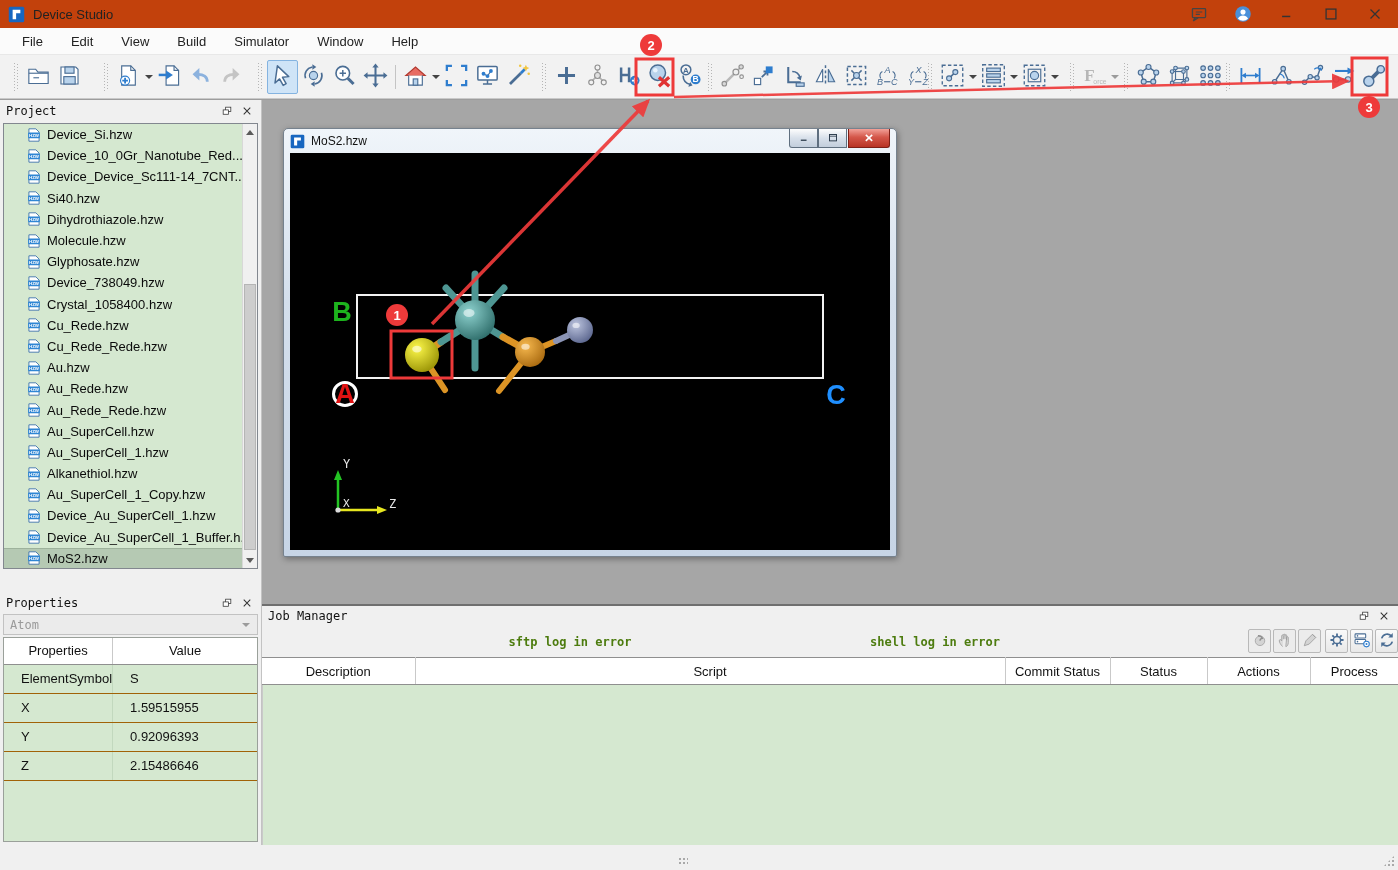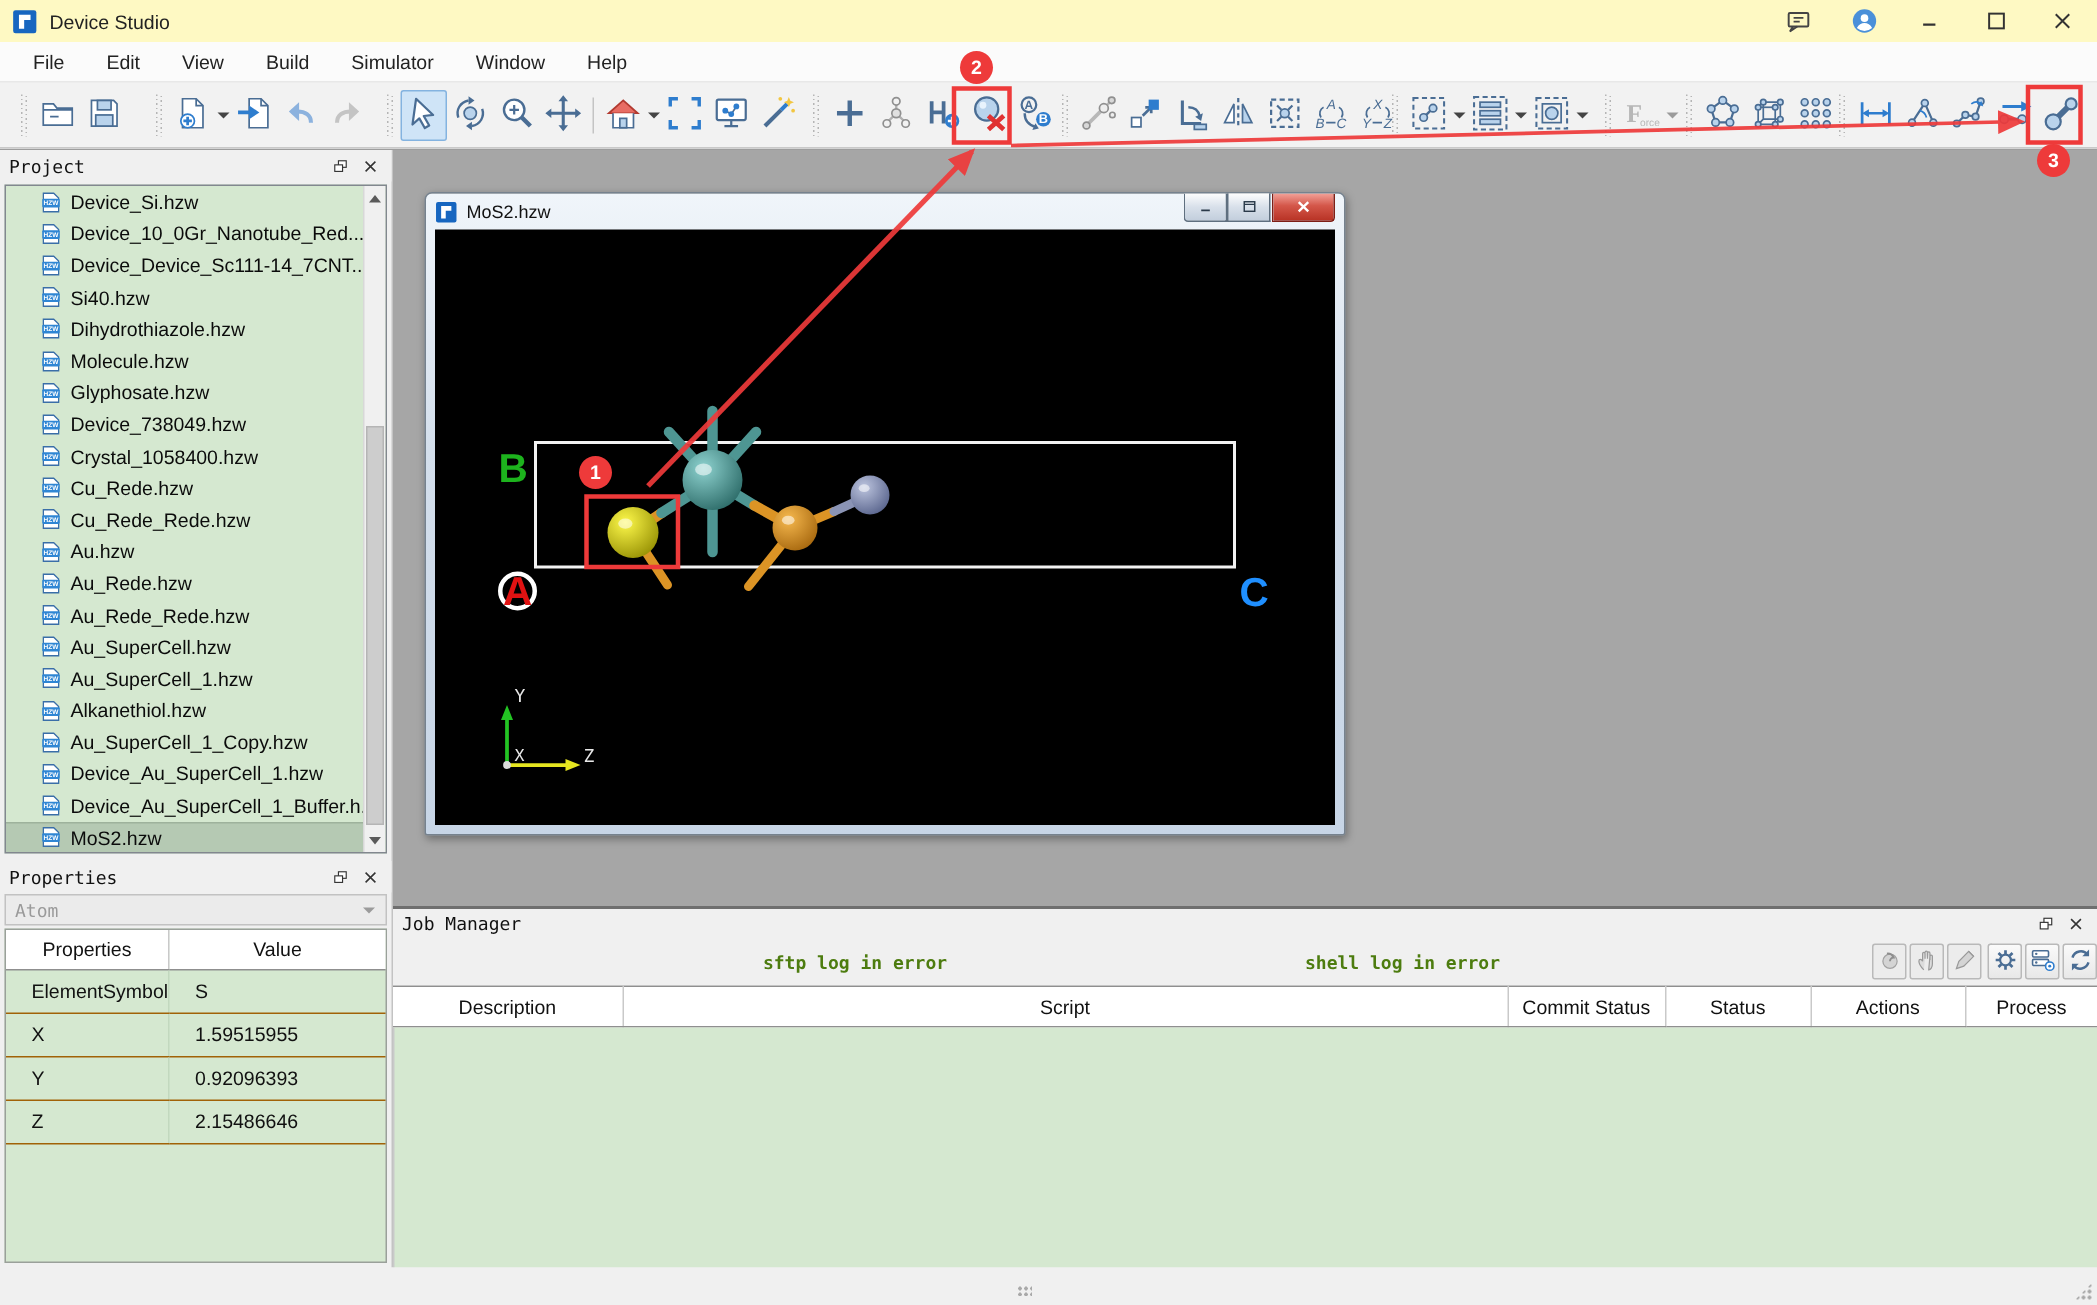--- a/index.html
+++ b/index.html
@@ -1,20 +1,20 @@
 <!DOCTYPE html>
 <html><head>
 <meta charset="utf-8">
 <style>
   * { box-sizing: border-box; margin: 0; padding: 0; }
   html,body { width:1398px; height:870px; overflow:hidden; }
   body { font-family:"Liberation Sans",sans-serif; font-size:12px; background:#f0f0f0; position:relative; color:#111; }
 
   
-  #titlebar { height:28px; background:#fef9c3; display:flex; align-items:center; padding:0 8px; }
+  #titlebar { height:28px; background:#c2410c; display:flex; align-items:center; padding:0 8px; }
   #titlebar .logo { width:17px; height:17px; margin-right:8px; }
   #titlebar .logo svg { width:17px; height:17px; }
   #app-title { font-size:13px; color:#222; }
   #titlebar .spacer { flex:1; }
   .tb-sysbtn { width:30px; height:22px; display:flex; align-items:center; justify-content:center; margin-left:14px; }
   .tb-sysbtn svg { width:18px; height:18px; }
 
   #menubar { height:26px; background:#fbfbfb; display:flex; align-items:center; padding:0 10px; gap:4px; }
   .menu-item { padding:3px 12px; font-size:13px; color:#222; }
 
@@ -51,21 +51,21 @@
   .pitem .picon svg { width:16px; height:16px; }
   .pitem.sel { background:#b5c9b3; border-top:1px solid #9eb29c; border-bottom:1px solid #9eb29c; }
 
   #proj-scroll { position:absolute; top:0; right:0; bottom:0; width:15px; background:#f0f0f0; border-left:1px solid #d8d8d8; }
   .scr-arrow { height:15px; display:flex; align-items:center; justify-content:center; }
   .tri-up { width:0; height:0; border:4px solid transparent; border-bottom:5px solid #5a5a5a; margin-top:-3px;}
   .tri-down { width:0; height:0; border:4px solid transparent; border-top:5px solid #5a5a5a; margin-bottom:-3px;}
   #proj-thumb { position:absolute; left:1px; right:1px; top:36%; height:60%; background:#cdcdcd; border:1px solid #b5b5b5; }
   #proj-scroll .scr-bottom { position:absolute; bottom:0; left:0; right:0; }
 
-  #props-panel { display:flex; flex-direction:column; flex:1; margin-top:2px; }
+  #props-panel { display:flex; flex-direction:column; flex:1; margin-top:20px; }
   #props-combo { margin:1px 3px; height:21px; background:#ebebeb; border:1px solid #c2c2c2; display:flex; align-items:center; padding:0 6px; color:#9a9a9a; font-family:"DejaVu Sans Mono",monospace; font-size:12px;justify-content:space-between; }
   #props-combo .spacer{flex:1}
   #props-table-wrap { flex:1; margin:1px 3px 3px 3px; border:1px solid #9aa09a; background:#d5e8d0; display:flex; flex-direction:column; }
   #props-table { width:100%; border-collapse:collapse; font-size:13px; }
   #props-table th { background:#fff; font-weight:normal; height:26px; border-bottom:1px solid #8f8f8f; border-right:1px solid #c9c9c9; font-size:13px; }
   #props-table th:last-child{border-right:none;}
   #props-table td { height:29px; padding-left:17px; border-bottom:1px solid #a16207; border-right:1px solid #c2d8be; }
   #props-table td:last-child{border-right:none;}
   #props-table col.c1{width:100px;}
 

